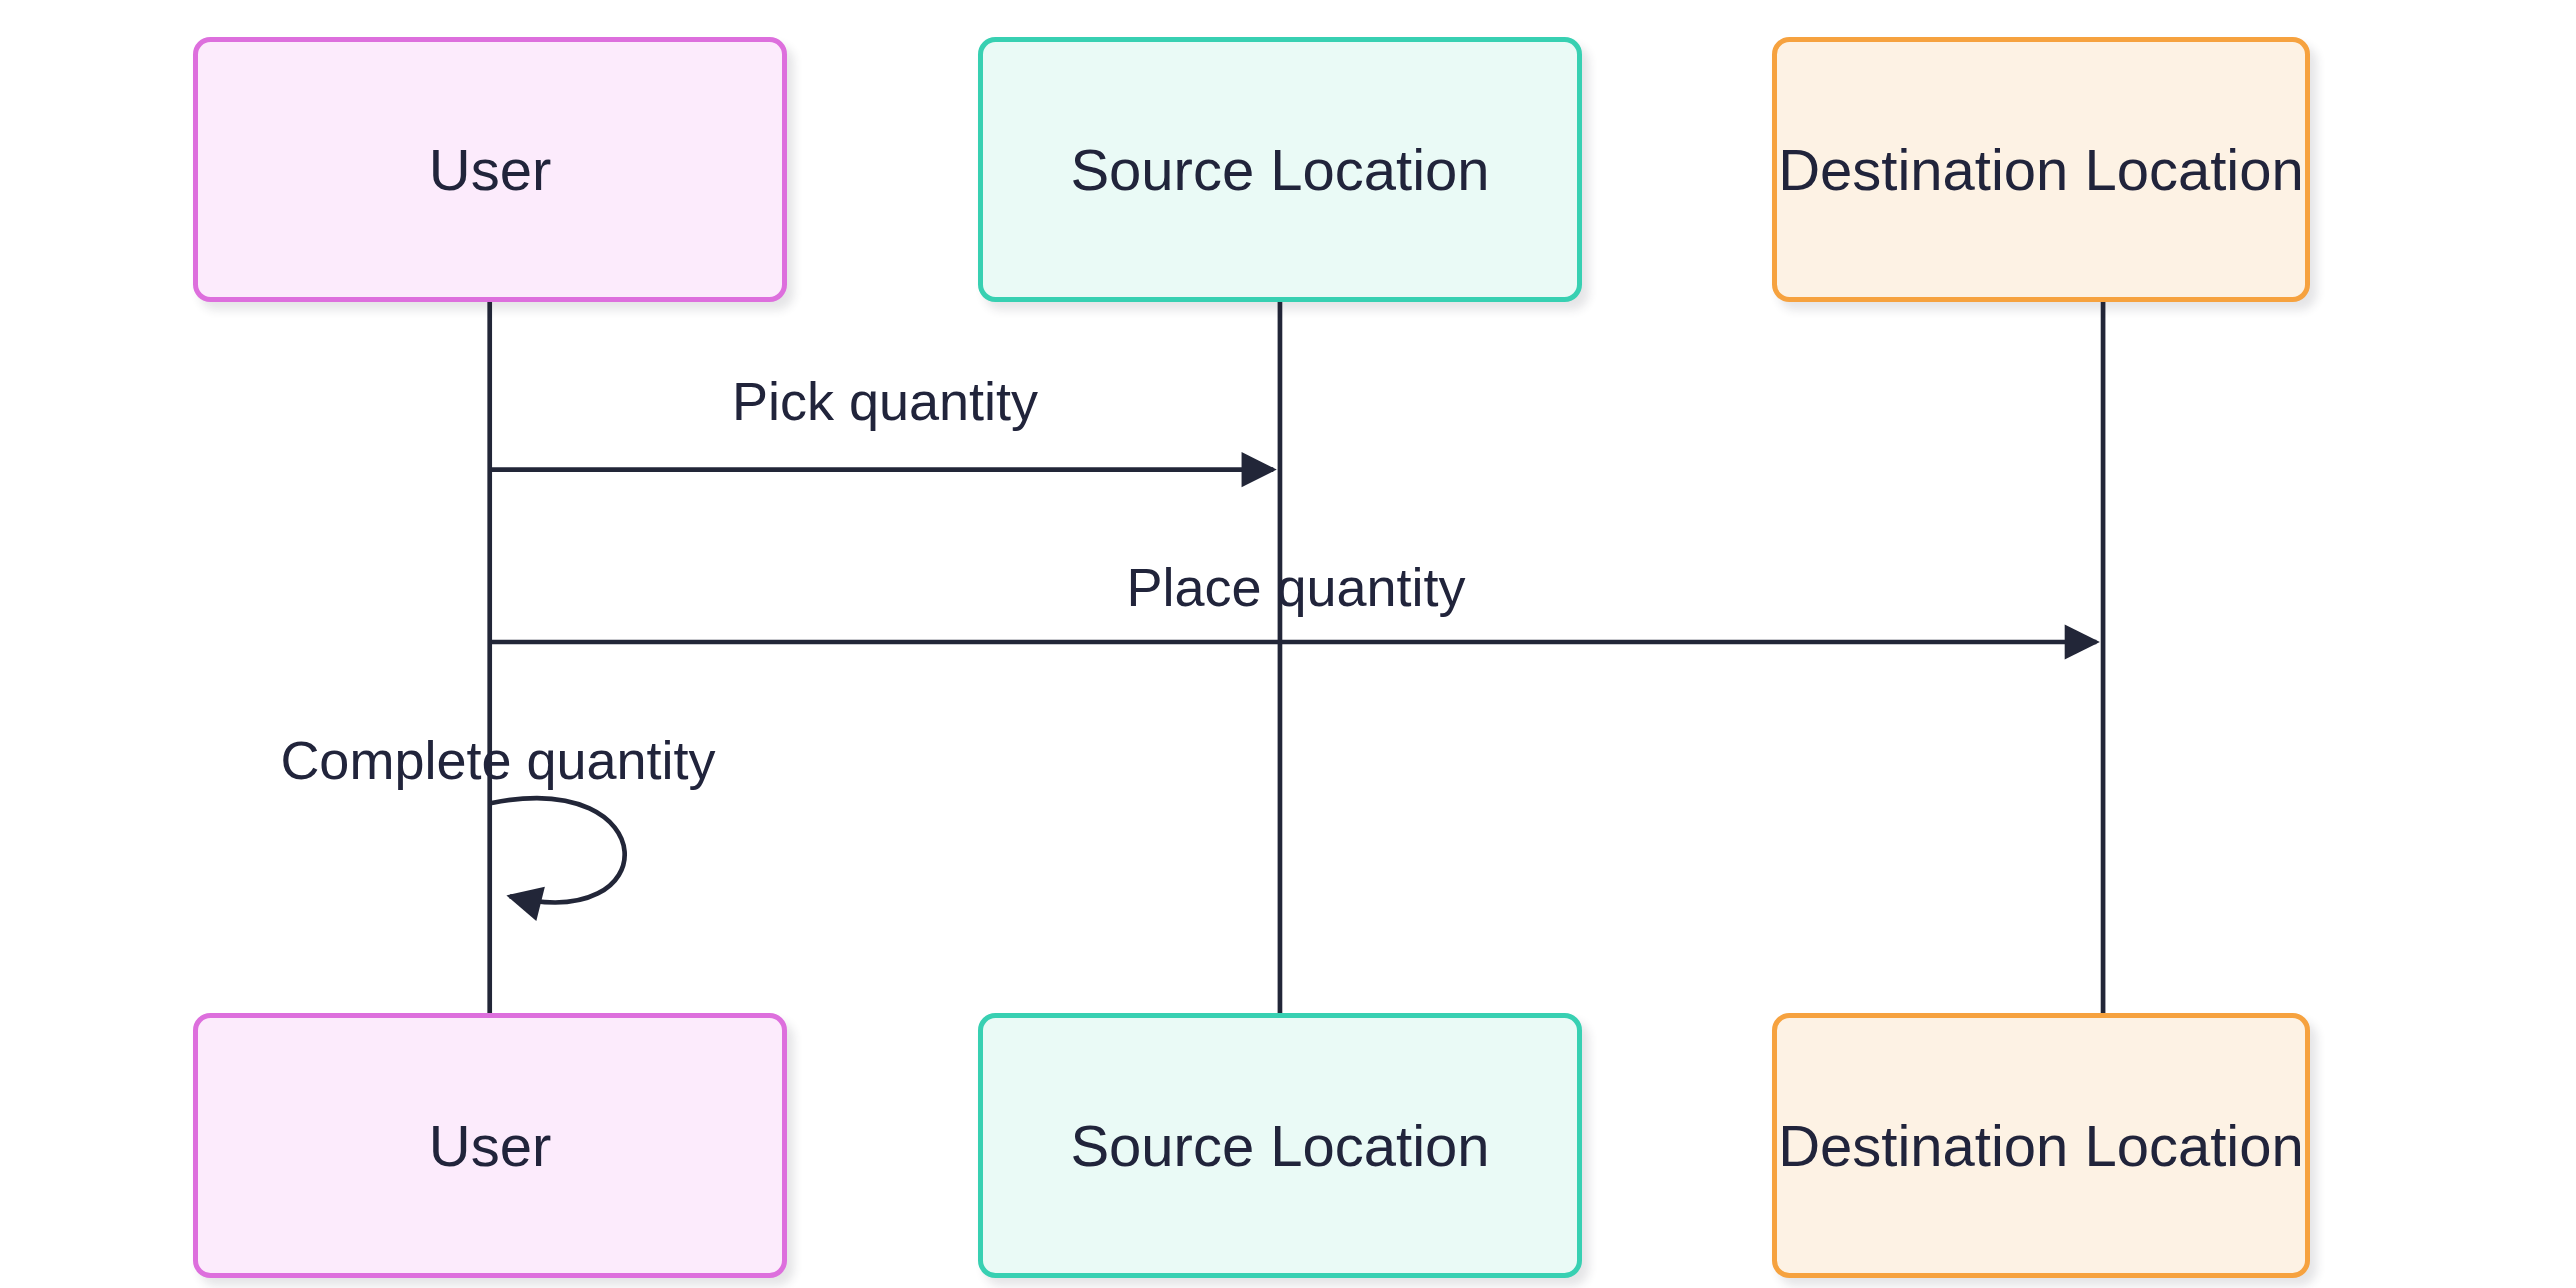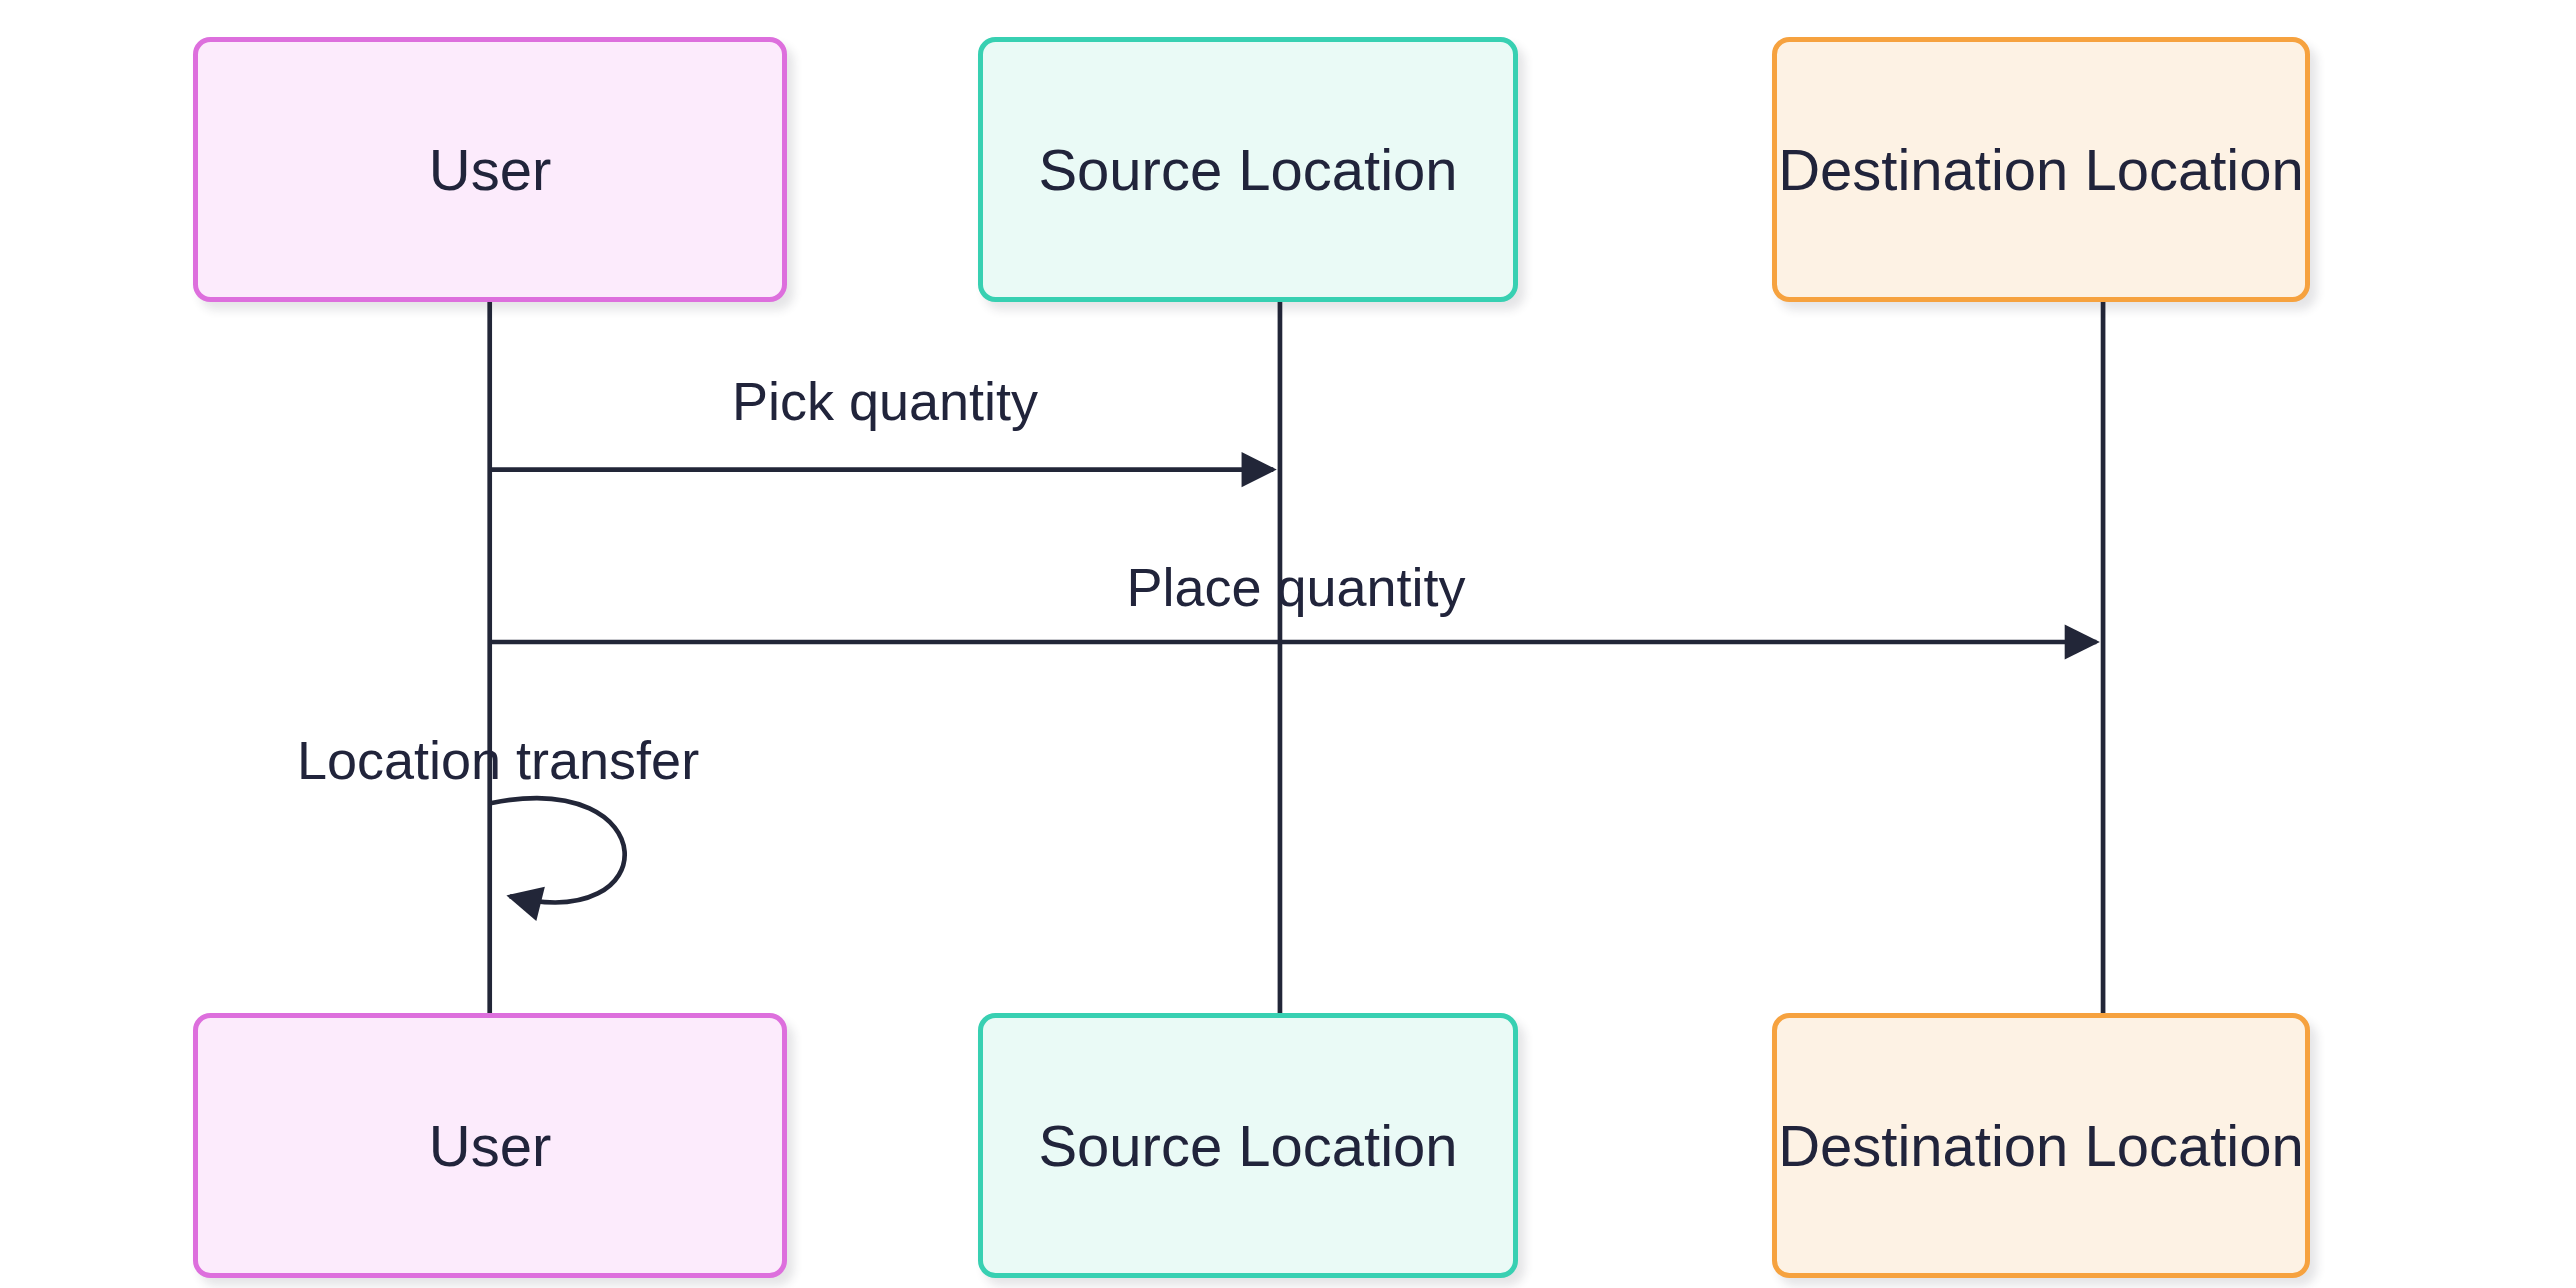--- a/index.html
+++ b/index.html
@@ -36,21 +36,21 @@
     font-size: 58px;
     box-shadow: 6.7px 8px 9.4px rgba(40, 40, 60, 0.12);
   }
   .actor .actor-label {
     white-space: nowrap;
   }
   .row-top    { top: 37px; }
   .row-bottom { top: 1013px; }
 
   .actor-user        { left: 193px;  width: 594px; background: #fcebfc; border-color: #dd6fdd; }
-  .actor-source      { left: 978px; width: 540px; background: #eafaf6; border-color: #38d0b2; }
+  .actor-source      { left: 978px; width: 604px; background: #eafaf6; border-color: #38d0b2; }
   .actor-destination { left: 1772px; width: 538px; background: #fdf2e4; border-color: #f6a23f; }
 
   .msg-label {
     position: absolute;
     transform: translate(-50%, -50%);
     font-size: 54px;
     white-space: nowrap;
     color: #21243b;
   }
   .msg-pick     { left: 885px; top: 401px; }
@@ -93,16 +93,16 @@
   </div>
   <div class="actor actor-source row-bottom">
     <span class="actor-label">Source Location</span>
   </div>
   <div class="actor actor-destination row-bottom">
     <span class="actor-label">Destination Location</span>
   </div>
 
   <div class="msg-label msg-pick">Pick quantity</div>
   <div class="msg-label msg-place">Place quantity</div>
-  <div class="msg-label msg-complete">Location transfer</div>
+  <div class="msg-label msg-complete">Complete quantity</div>
 
 </div>
 
 
 </body></html>

